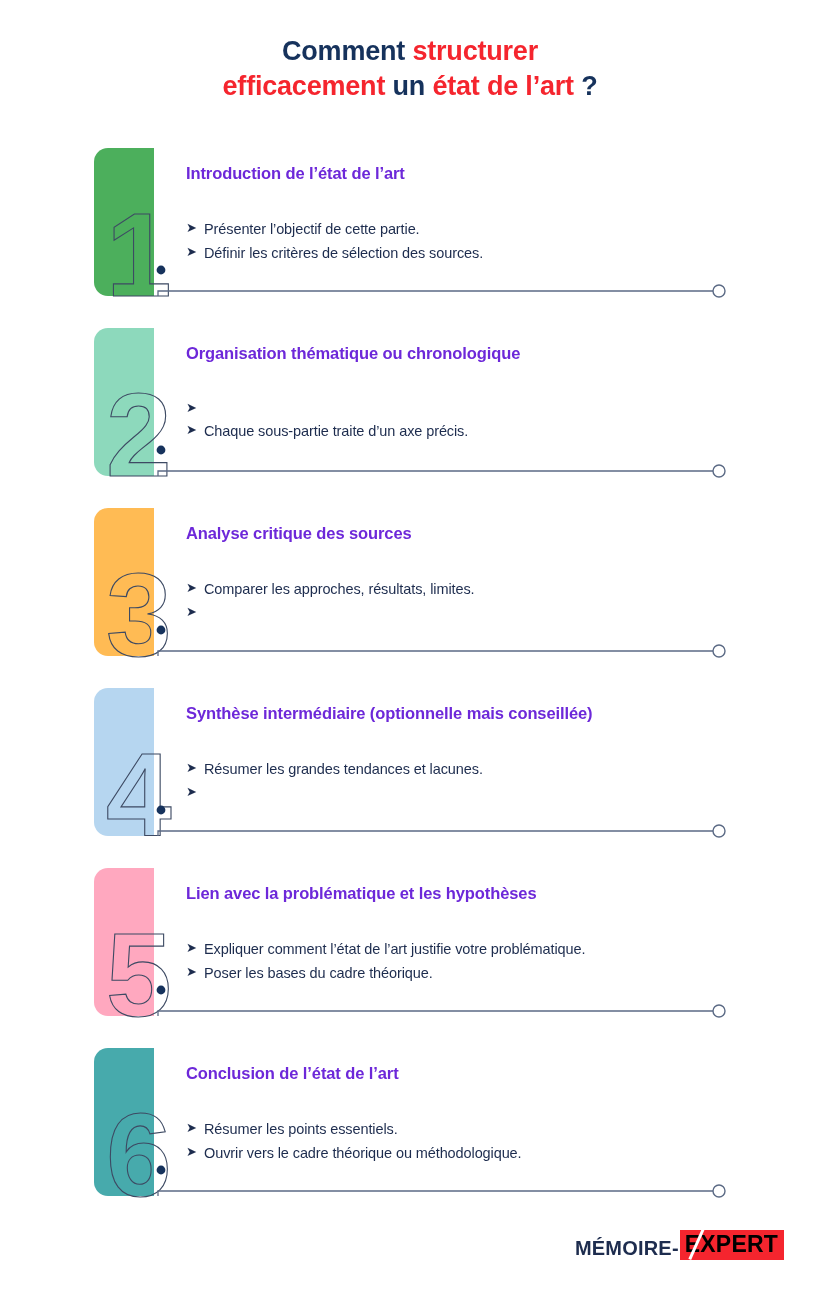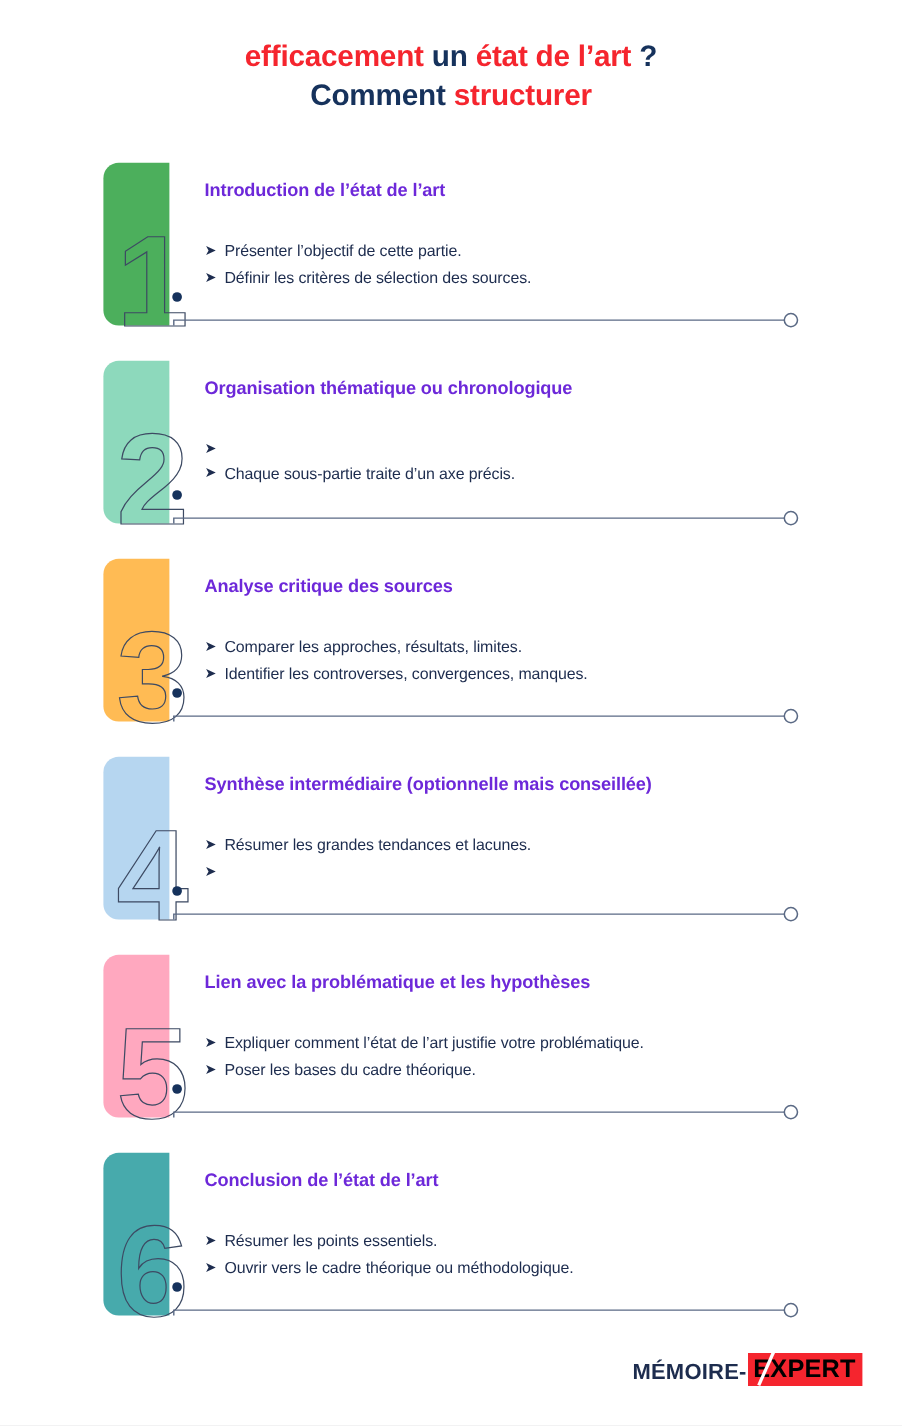--- a/index.html
+++ b/index.html
@@ -154,25 +154,25 @@
     transform: rotate(24deg);
   }
 </style>
 </head>
 <body>
 
 <div id="page">
 
   <div class="title-block">
     <div class="title-line">
+      <span class="t-navy">Comment </span><span class="t-red">structurer</span>
+    </div>
+    <div class="title-line">
       <span class="t-red">efficacement </span><span class="t-navy">un </span><span class="t-red">état de l’art </span><span class="t-navy">?</span>
     </div>
-    <div class="title-line">
-      <span class="t-navy">Comment </span><span class="t-red">structurer</span>
-    </div>
   </div>
 
   <div class="steps" id="steps-root">
       <div class="step">
         <div class="color-slab" style="background: rgb(76, 175, 92);"></div>
         <div class="numeral">
           <svg width="110" height="110" viewBox="0 0 110 110">
             <text x="2" y="96">1</text>
           </svg>
         </div>
@@ -234,21 +234,20 @@
           </svg></div>
         <div class="step-text">
           <div class="step-heading">Analyse critique des sources</div>
           <ul class="bullets">
             <li class="bullet">
               <span class="bullet-arrow">➤</span>
               <span>Comparer les approches, résultats, limites.</span>
             </li>
             <li class="bullet">
               <span class="bullet-arrow">➤</span>
-              <span>Identifier les controverses, convergences, manques.</span>
             </li>
           </ul>
         </div>
       </div>
       <div class="step">
         <div class="color-slab" style="background: rgb(182, 214, 240);"></div>
         <div class="numeral">
           <svg width="110" height="110" viewBox="0 0 110 110">
             <text x="2" y="96">4</text>
           </svg>

